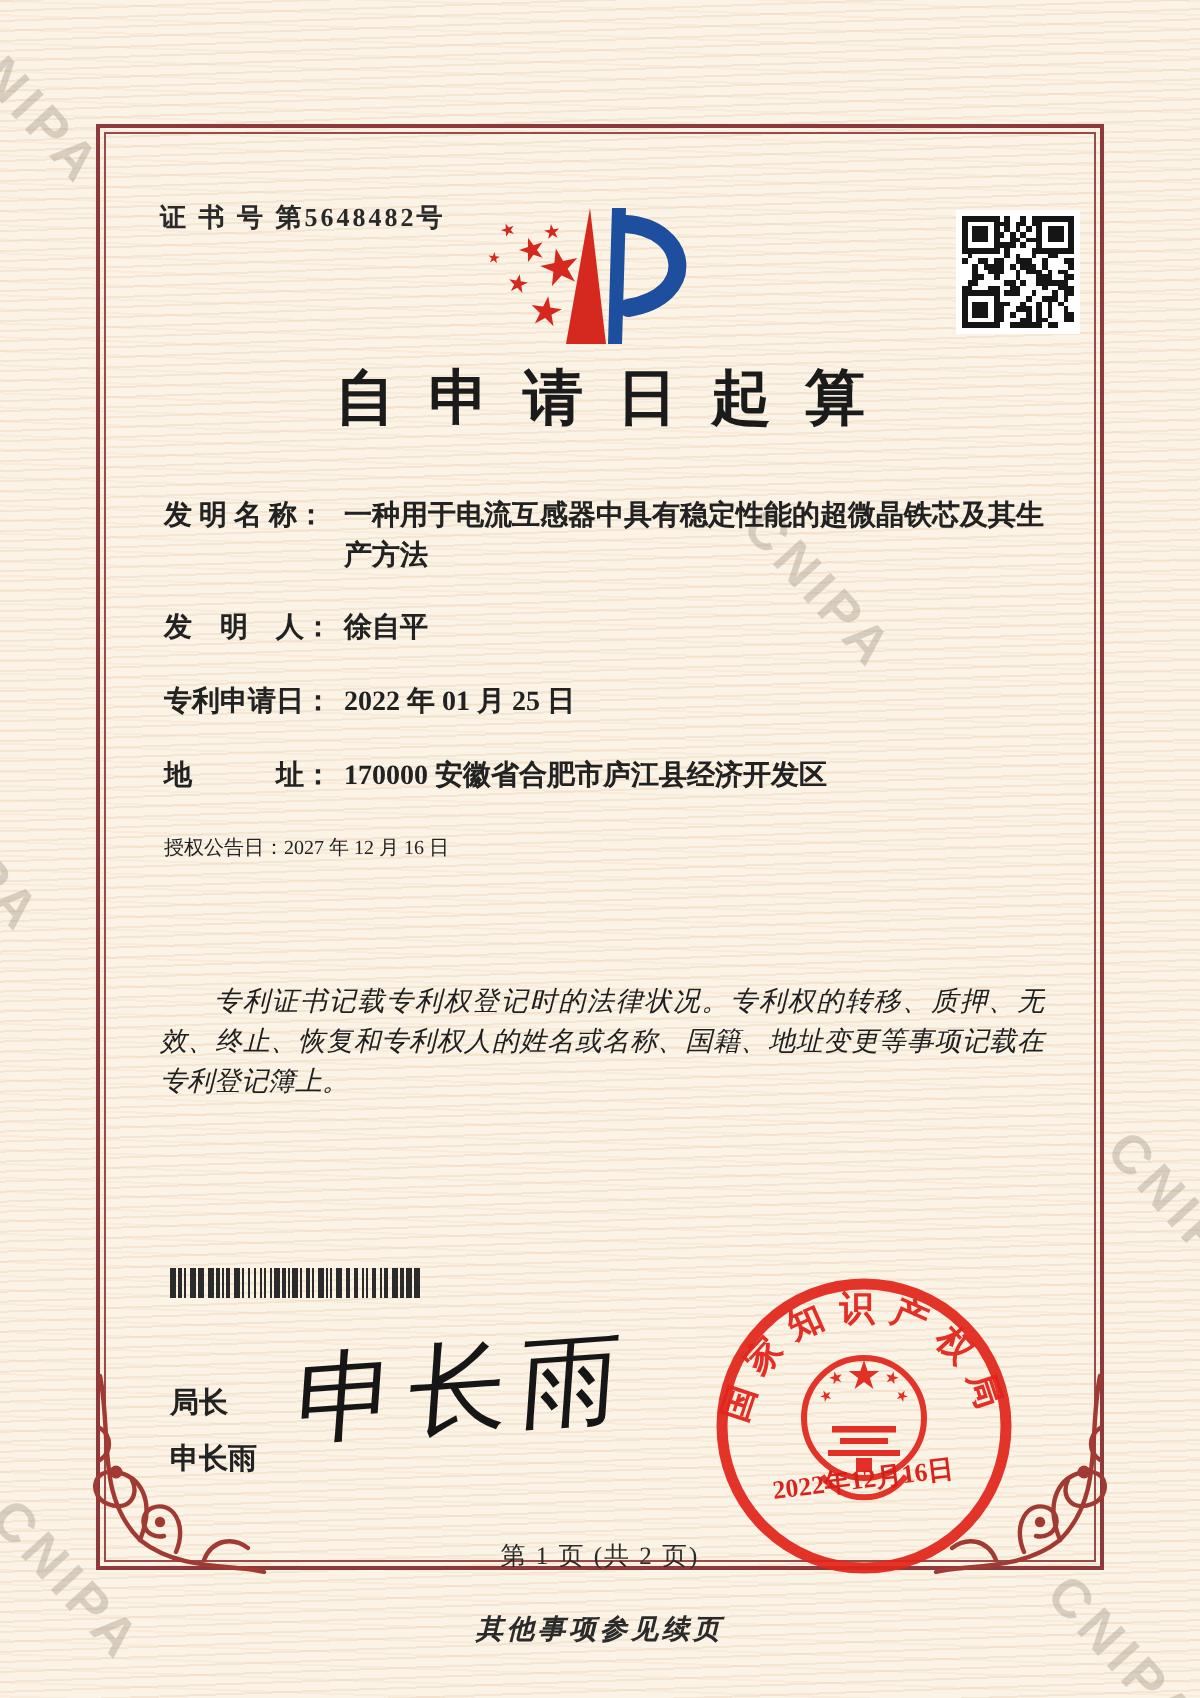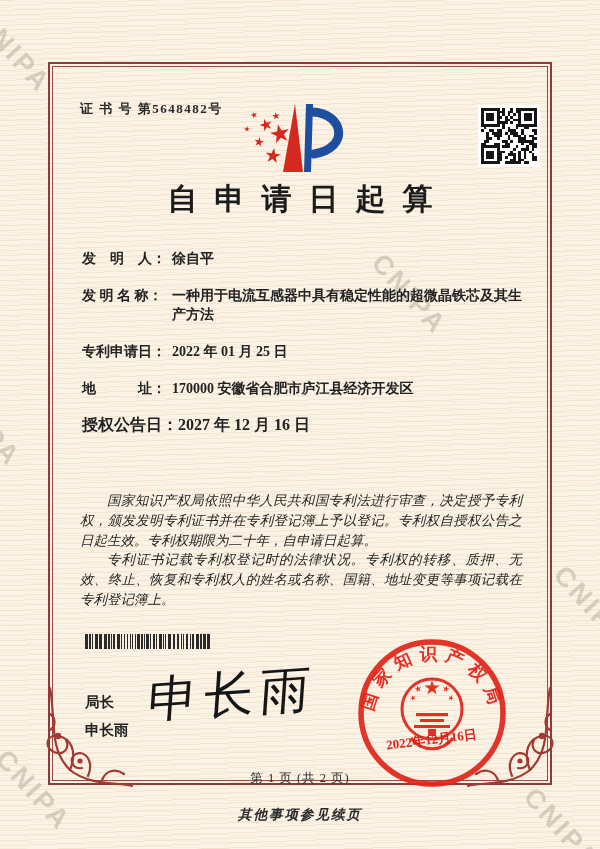--- a/index.html
+++ b/index.html
@@ -29,21 +29,21 @@
   .qr{left:478px;top:105px;width:62px;height:62px;background:#fff;padding:3px;box-sizing:border-box;}
   .qr-grid{display:grid;width:100%;height:100%;grid-template-rows:repeat(21,1fr);grid-template-columns:repeat(21,1fr);}
   .qr-grid i{background:#151515;display:block;}
   .title{left:0;top:179px;width:100%;text-align:center;font-size:30px;font-weight:bold;
          letter-spacing:17px;text-indent:17px;color:#1b1b1b;}
   
   .fields{left:82px;top:249px;width:442px;}
   .frow{display:flex;margin-bottom:17.2px;font-size:14px;font-weight:bold;line-height:19.5px;}
   .flabel{min-width:90px;white-space:nowrap;}
   .fvalue{flex:1;}
-  .grant{display:flex;font-size:16px;font-weight:bold;line-height:19.5px;}
+  .grant{display:flex;font-size:10px;font-weight:normal;line-height:19.5px;}
   .grant .pair{display:flex;white-space:nowrap;}
   .grant .pair + .pair{margin-left:30px;}
   
   .paras{left:80px;top:491px;width:442px;font-size:13.5px;line-height:19.8px;
          font-style:italic;text-align:justify;color:#1f1f1f;}
   .paras p{margin:0;text-indent:2em;}
   
   .barcode{left:85px;top:634px;height:15px;display:flex;align-items:stretch;}
   .barcode i{background:#2b2b2b;display:block;}
   
@@ -356,45 +356,44 @@
       <i style="grid-row:21;grid-column:15"></i>
       <i style="grid-row:21;grid-column:17"></i>
       <i style="grid-row:21;grid-column:18"></i>
     </div>
 </div>
 
 <div class="abs title">自申请日起算</div>
 
 <div class="abs fields">
   <div class="frow">
+    <span class="flabel">发 明 名 称：</span>
+    <span class="fvalue">一种用于电流互感器中具有稳定性能的超微晶铁芯及其生产方法</span>
+  </div>
+  <div class="frow">
     <span class="flabel">发　明　人：</span>
     <span class="fvalue">徐自平</span>
-  </div>
-  <div class="frow">
-    <span class="flabel">发 明 名 称：</span>
-    <span class="fvalue">一种用于电流互感器中具有稳定性能的超微晶铁芯及其生产方法</span>
   </div>
   <div class="frow">
     <span class="flabel">专利申请日：</span>
     <span class="fvalue">2022 年 01 月 25 日</span>
   </div>
   <div class="frow">
     <span class="flabel">地　　　址：</span>
     <span class="fvalue">170000  安徽省合肥市庐江县经济开发区</span>
   </div>
   <div class="grant">
     <span class="pair">
       <span>授权公告日：</span>
       <span>2027 年 12 月 16 日</span>
     </span>
   </div>
 </div>
 
 <div class="abs paras">
-  <p>国家知识产权局依照中华人民共和国专利法进行审查，决定授予专利权，颁发发明专利证书并在专利登记簿上予以登记。专利权自授权公告之日起生效。专利权期限为二十年，自申请日起算。</p>
   <p>专利证书记载专利权登记时的法律状况。专利权的转移、质押、无效、终止、恢复和专利权人的姓名或名称、国籍、地址变更等事项记载在专利登记簿上。</p>
 </div>
 
 <div class="abs barcode">
     <i style="width:3px;margin-right:1px"></i>
     <i style="width:2px;margin-right:1px"></i>
     <i style="width:1px;margin-right:2px"></i>
     <i style="width:3px;margin-right:1px"></i>
     <i style="width:3px;margin-right:2px"></i>
     <i style="width:3px;margin-right:1px"></i>

